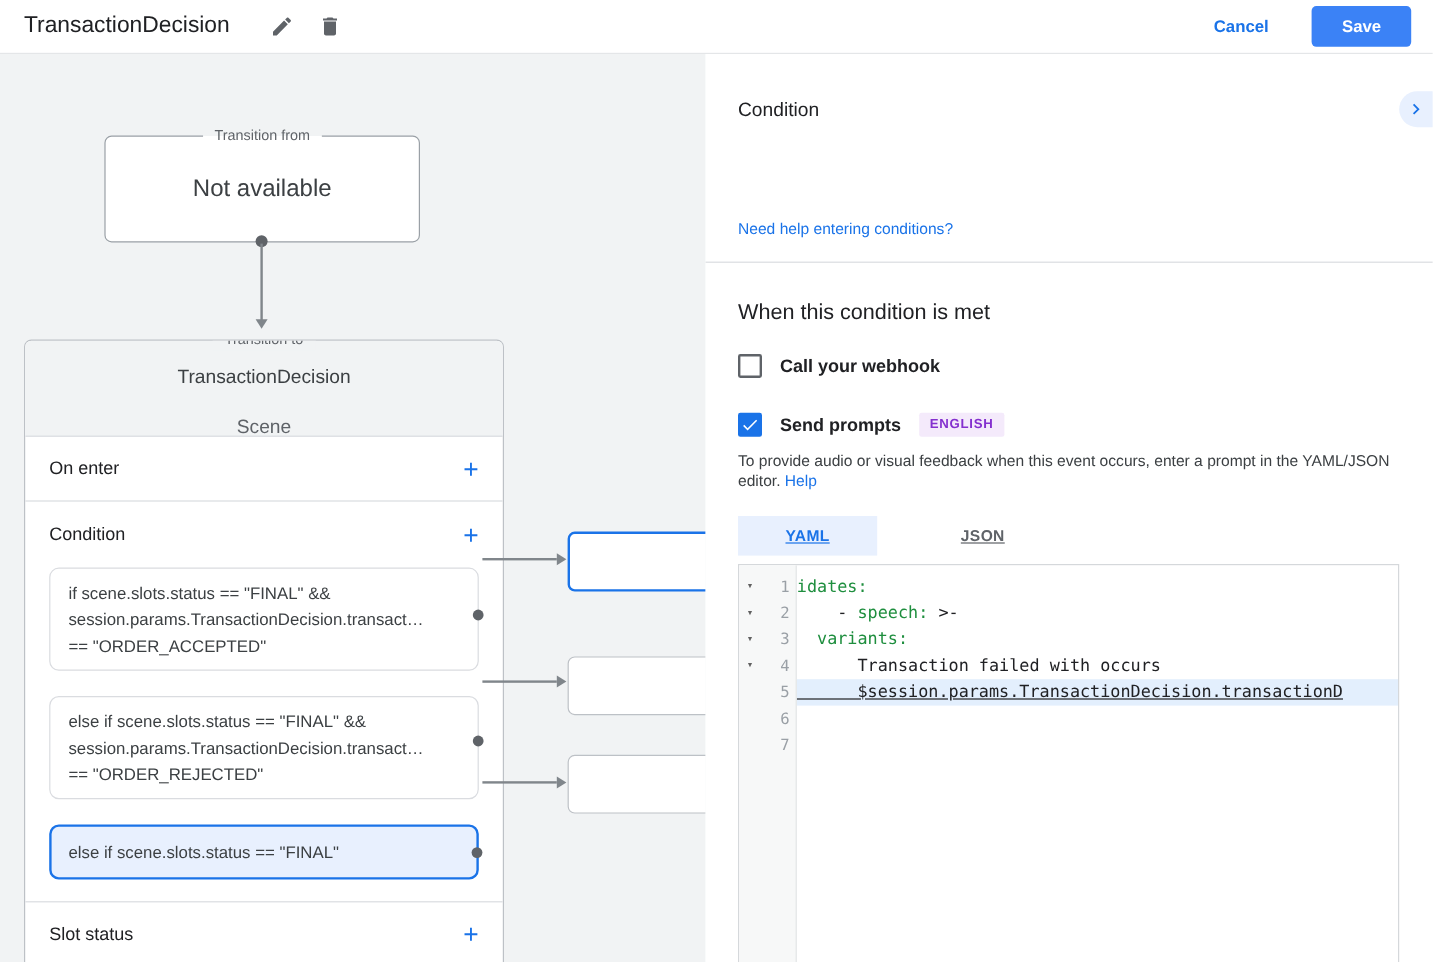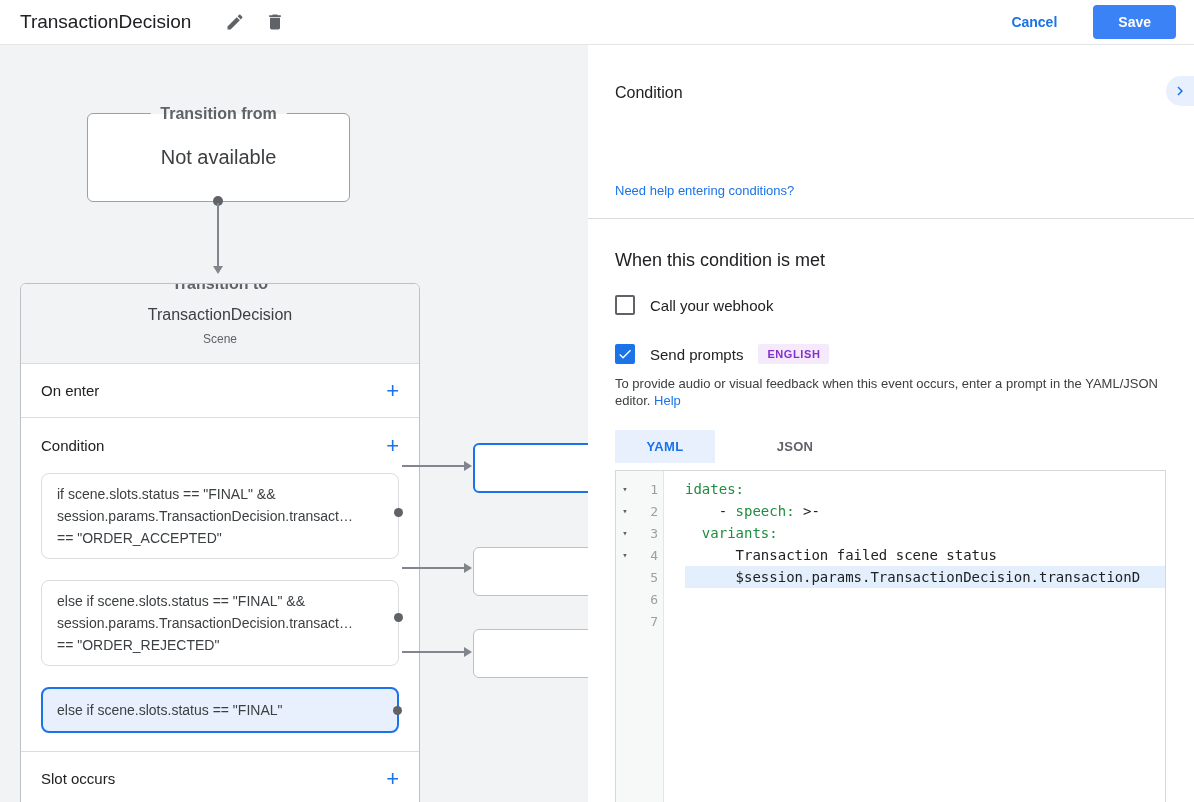--- a/index.html
+++ b/index.html
@@ -21,38 +21,38 @@
     border:none; border-radius:4px; padding:9px 25px; margin-left:24px; cursor:pointer; }
 
   
   .diagram { position:absolute; top:45px; left:0; width:588px; height:757px;
     background:#f1f3f4; overflow:hidden; }
 
   .from-box { position:absolute; left:87px; top:68px; width:263px; height:89px;
     background:#fff; border:1px solid #9aa0a6; border-radius:6px;
     display:flex; align-items:center; justify-content:center; }
   .legend { position:absolute; top:-9px; left:50%; transform:translateX(-50%);
-    font-size:16px; color:#5f6368; padding:0 10px; white-space:nowrap; line-height:17px;font-weight:bold; }
+    font-size:12px; color:#5f6368; padding:0 10px; white-space:nowrap; line-height:17px; }
   .legend-from { background:linear-gradient(#f1f3f4 50%, #ffffff 50%); }
   .legend-to { background:#f1f3f4; }
   .from-body { font-size:20px; color:#3c4043; }
 
   .v-dot { position:absolute; left:213px; top:151px; width:10px; height:10px;
     border-radius:50%; background:#5f6368; }
   .v-line { position:absolute; left:217px; top:158px; width:2px; height:64px; background:#80868b; }
   .v-head { position:absolute; left:212.5px; top:221px; width:0; height:0;
     border-left:5.5px solid transparent; border-right:5.5px solid transparent;
     border-top:8px solid #80868b; }
 
   .to-container { position:absolute; left:20px; top:238px; width:400px; height:620px;
     background:#fff; border:1px solid #bdc1c6; border-radius:6px; overflow:hidden; }
   .to-header { height:80px; background:#f1f3f4; border-bottom:1px solid #dadce0;
     text-align:center; padding-top:22px; }
   .to-title { font-size:16px; color:#3c4043; }
-  .to-subtitle { font-size:12px; color:#5f6368; margin-top:8px; }
+  .to-subtitle { font-size:16px; color:#5f6368; margin-top:24px; }
 
   .row-onenter { height:54px; display:flex; align-items:center; justify-content:space-between;
     padding:0 20px; border-bottom:1px solid #dadce0; }
   .section-label { font-size:15px; color:#202124; }
   .plus { color:#1a73e8; font-size:22px; font-weight:400; line-height:20px; cursor:pointer; }
 
   .section-cond { border-bottom:1px solid #dadce0; padding-bottom:18px; }
   .section-head { height:55px; display:flex; align-items:center; justify-content:space-between;
     padding:0 20px; }
   .cond-card { position:relative; margin:0 20px 21px 20px; width:358px;
@@ -101,46 +101,46 @@
 
   .when-heading { position:absolute; left:27px; top:205px; font-size:18px; color:#202124; }
   .check-row { position:absolute; left:27px; display:flex; align-items:center; }
   .row-webhook { top:250px; }
   .row-prompts { top:299px; }
   .cbox { width:20px; height:20px; border:2px solid #5f6368; border-radius:2px;
     margin-right:15px; cursor:pointer; background:#fff; }
   .cbox.checked { background:#1a73e8; border-color:#1a73e8; display:flex;
     align-items:center; justify-content:center; }
   .cbox.checked svg { width:16px; height:16px; fill:#fff; }
-  .check-label { font-size:15px; font-weight:400; color:#202124; }
+  .check-label { font-size:15px; font-weight:700; color:#202124; }
   .lang-badge { margin-left:15px; background:#f4eafb; color:#8430ce; font-size:11px;
     font-weight:700; letter-spacing:0.6px; padding:4px 9px; border-radius:2px; }
 
   .feedback-text { position:absolute; left:27px; top:330px; width:566px; font-size:13px;
     line-height:17px; color:#3c4043; }
   .feedback-text a { color:#1a73e8; text-decoration:none; cursor:pointer; }
 
   .tabs { position:absolute; left:27px; top:385px; display:flex; height:33px; }
-  .tab { width:100px; display:flex; align-items:center; justify-content:center;
-    font-size:13px; font-weight:700; letter-spacing:0.3px; cursor:pointer; color:#5f6368; }
+  .tab { width:116px; display:flex; align-items:center; justify-content:center;
+    font-size:13px; font-weight:700; letter-spacing:0.3px; cursor:pointer; color:#5f6368;text-decoration:underline; }
   .tab.active { background:#e8f0fe; color:#1a73e8; }
   .tab-json { margin-left:30px; }
 
   
   .editor { position:absolute; left:27px; top:425px; width:551px; height:340px;
     border:1px solid #d5d8db; background:#fff; display:flex; overflow:hidden;
     font-family:"DejaVu Sans Mono", monospace; }
   .gutter { width:48px; background:#f7f8f8; border-right:1px solid #e3e5e7;
     padding-top:7px; flex:none; }
   .gutter-row { height:22px; display:flex; align-items:center; }
   .fold { width:18px; text-align:center; font-size:9px; color:#616161; cursor:pointer; }
   .lnum { width:24px; text-align:right; font-size:13px; color:#9aa0a6; }
   .code-area { flex:1; padding-top:7px; overflow:hidden; cursor:text; }
-  .code-line { height:22px; line-height:22px; font-size:14px; white-space:pre;margin-left:21px; }
-  .code-line.hl { background:#e3effd; }
+  .code-line { height:22px; line-height:22px; font-size:14px; white-space:pre; }
+  .code-line.hl { background:#e3effd;text-decoration:underline; }
   .c-key { color:#1e8e3e; }
   .c-plain { color:#202124; }
 </style>
 </head>
 <body>
 
 <div id="app">
 
   <div class="topbar">
     <span class="topbar-title">TransactionDecision</span>
@@ -190,21 +190,21 @@
 session.params.TransactionDecision.transact…
 == "ORDER_ACCEPTED"<span class="card-dot dot-1"></span></div>
         <div class="cond-card">else if scene.slots.status == "FINAL" &amp;&amp;
 session.params.TransactionDecision.transact…
 == "ORDER_REJECTED"<span class="card-dot dot-2"></span></div>
         <div class="cond-card selected">else if scene.slots.status == "FINAL"<span class="card-dot dot-3"></span></div>
       </div>
 
       <div class="section-slot">
         <div class="section-head">
-          <span class="section-label">Slot occurs</span>
+          <span class="section-label">Slot status</span>
           <span class="plus">+</span>
         </div>
 
       </div>
     </div>
 
     <div class="h-arrow arrow-1"></div>
     <div class="h-arrow arrow-2"></div>
     <div class="h-arrow arrow-3"></div>
     <div class="mid-box mid-box-1"></div>
@@ -275,20 +275,20 @@
           </div>
           <div class="gutter-row">
             <span class="fold"></span>
             <span class="lnum">7</span>
           </div>
         </div>
       <div class="code-area" id="code-area">
           <div class="code-line"><span class="c-key">idates:</span></div>
           <div class="code-line"><span class="c-plain">    - </span><span class="c-key">speech:</span><span class="c-plain"> &gt;-</span></div>
           <div class="code-line"><span class="c-plain">  </span><span class="c-key">variants:</span></div>
-          <div class="code-line"><span class="c-plain">      Transaction failed scene status</span></div>
+          <div class="code-line"><span class="c-plain">      Transaction failed with occurs</span></div>
           <div class="code-line hl"><span class="c-plain">      $session.params.TransactionDecision.transactionD</span></div>
           <div class="code-line"></div>
         </div>
     </div>
   </div>
 
 </div>
 
 </body></html>

